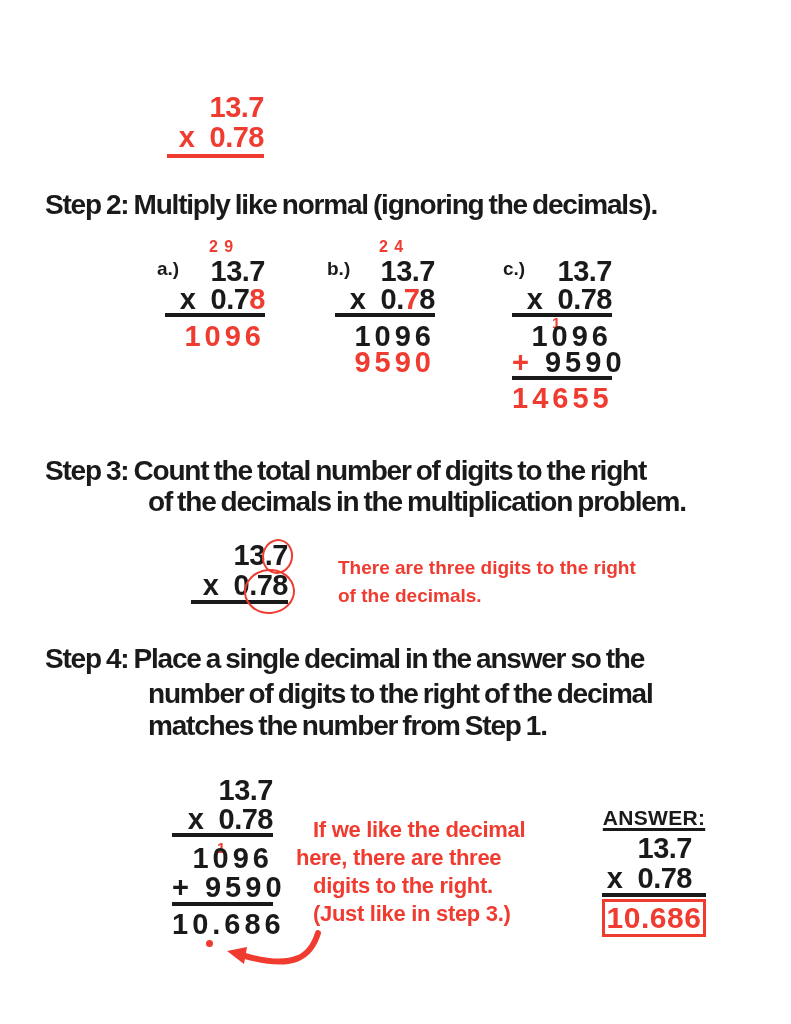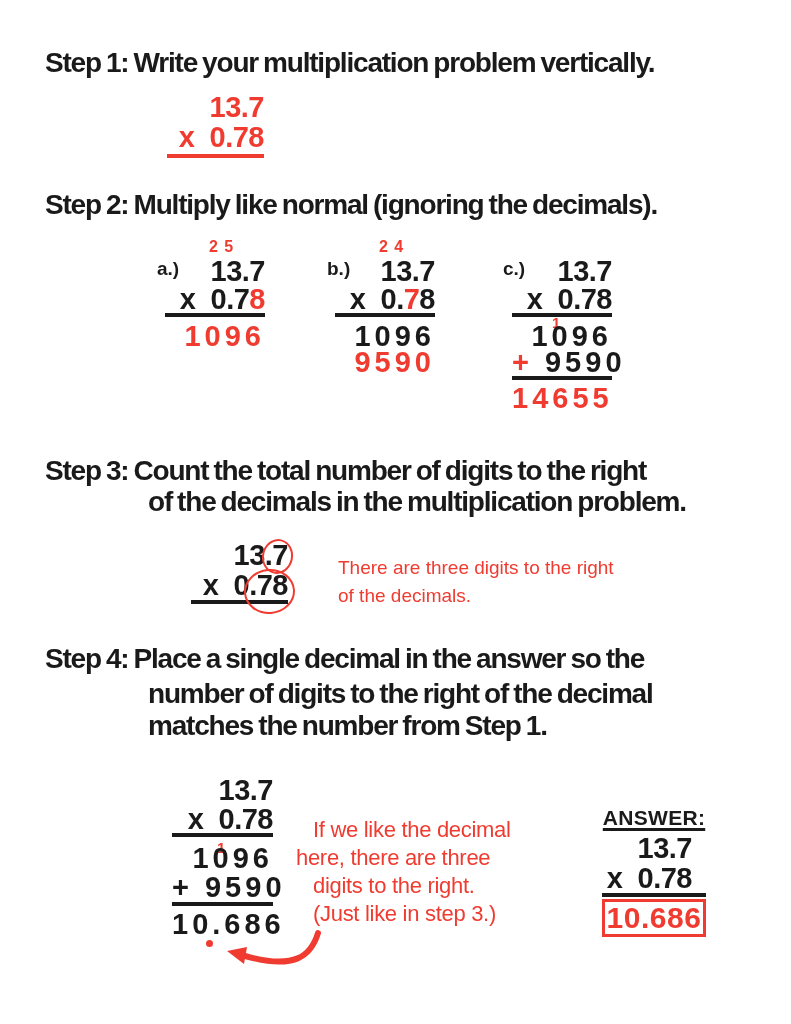--- a/index.html
+++ b/index.html
@@ -25,21 +25,21 @@
   .carry{
     position:absolute;font-weight:700;color:var(--red,#ef3b30);
     font-size:16px;line-height:14px;letter-spacing:1px;white-space:pre;
   }
   .carry.small{font-size:15px;}
   
   .lbl{position:absolute;font-weight:700;font-size:19px;line-height:20px;color:var(--ink,#1a1a1a);}
   
   .circ{position:absolute;border:2.5px solid var(--red,#ef3b30);border-radius:50%;}
   
-  .note{position:absolute;font-weight:400;color:var(--red,#ef3b30);white-space:nowrap;}
+  .note{position:absolute;font-weight:700;color:var(--red,#ef3b30);white-space:nowrap;}
   .note3{font-size:19px;line-height:28px;}
   .note4{font-size:22px;line-height:28px;letter-spacing:-0.3px;}
   
   .ansLabel{font-weight:700;font-size:21px;line-height:25px;letter-spacing:.3px;
     text-decoration:underline;text-decoration-thickness:3px;text-underline-offset:3px;text-align:center;}
   .ansNums{text-align:right;padding-right:14px;}
   .ansBox{
     margin-top:2px;border:3.5px solid var(--red,#ef3b30);
     text-align:center;font-weight:700;font-size:30px;line-height:32px;
     color:var(--red,#ef3b30);letter-spacing:0.5px;
@@ -47,31 +47,30 @@
   .dot{position:absolute;width:7px;height:7px;border-radius:50%;background:var(--red,#ef3b30);}
   .arrow-svg{position:absolute;overflow:visible;}
   .arrow-svg path{fill:none;stroke:var(--red,#ef3b30);stroke-width:6;stroke-linecap:round;}
   .arrow-svg polygon{fill:var(--red,#ef3b30);}
 </style>
 </head>
 <body>
 
 <div id="page">
 
-  <div class="h" style="left:45px;top:47px;">Step 1: Write your multiplication problem vertically.</div>
 
   <div class="mathcol" style="left:167px;top:92px;width:97px;">
     <div class="num red" style="line-height:31px;">13.7</div>
     <div class="num red mult redline" style="line-height:28px;padding-bottom:3px;">x  0.78</div>
   </div>
 
   <div class="h" style="left:45px;top:189px;">Step 2: Multiply like normal (ignoring the decimals).</div>
 
   <div class="lbl" style="left:157px;top:259px;">a.)</div>
-  <div class="carry" style="left:209px;top:240px;">2 5</div>
+  <div class="carry" style="left:209px;top:240px;">2 9</div>
   <div class="mathcol" style="left:165px;top:256px;width:100px;">
     <div class="num">13.7</div>
     <div class="num mult"><span>x  0.7</span><span class="red">8</span></div>
     <div class="spacer6"></div>
     <div class="res red">1096</div>
   </div>
 
   <div class="lbl" style="left:327px;top:259px;">b.)</div>
   <div class="carry" style="left:379px;top:240px;">2 4</div>
   <div class="mathcol" style="left:335px;top:256px;width:100px;">

